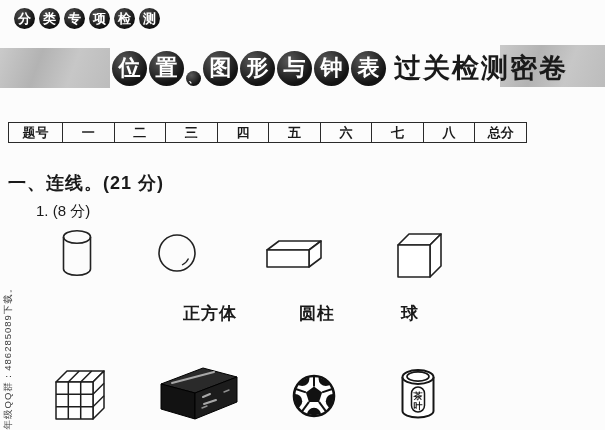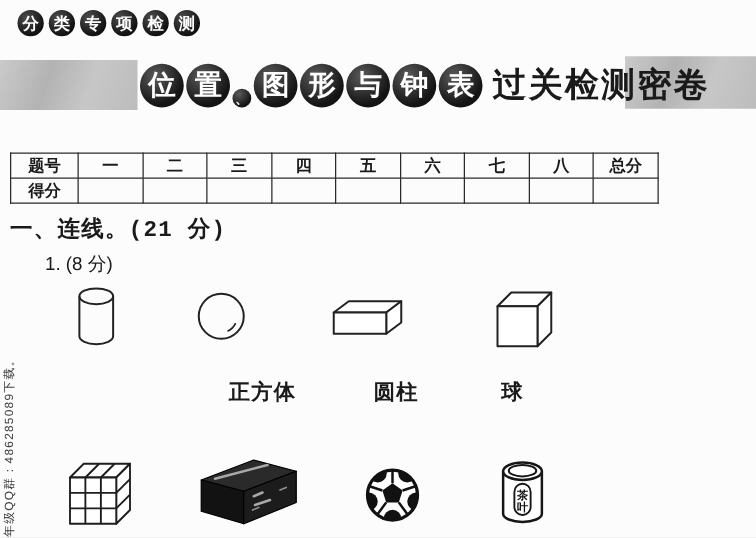--- a/index.html
+++ b/index.html
@@ -58,21 +58,21 @@
   
   table.score {
     position:absolute; left:8px; top:122px; width:519px;
     border-collapse:collapse; table-layout:fixed;
   }
   table.score td {
     border:1.6px solid #2a2a2a; height:20px;
     text-align:center; font-size:13px; font-weight:600; padding:0;
   }
   
-  .sec-heading { position:absolute; left:8px;  top:171px; font-size:18px; font-weight:bold; letter-spacing:1px;font-family:Liberation Mono, monospace; }
+  .sec-heading { position:absolute; left:8px;  top:171px; font-size:18px; font-weight:bold; letter-spacing:1px; }
   .q-label     { position:absolute; left:36px; top:202px; font-size:15px; }
   
   .fig { position:absolute; }
   .shape-label { position:absolute; top:302px; font-size:17px; font-weight:bold; letter-spacing:1px; }
   
   .watermark {
     position:absolute; left:-97px; top:318px; width:210px; height:13px;
     transform:rotate(-90deg);
     font-size:9.5px; color:#3d3d3d; letter-spacing:1px; white-space:nowrap;
   }
@@ -127,32 +127,20 @@
       <td>题号</td>
       <td>一</td>
       <td>二</td>
       <td>三</td>
       <td>四</td>
       <td>五</td>
       <td>六</td>
       <td>七</td>
       <td>八</td>
       <td>总分</td>
-    </tr>
-    <tr>
-      <td>得分</td>
-      <td></td>
-      <td></td>
-      <td></td>
-      <td></td>
-      <td></td>
-      <td></td>
-      <td></td>
-      <td></td>
-      <td></td>
     </tr>
   </tbody>
     </table>
 
   <div class="sec-heading">一、连线。(21 分)</div>
   <div class="q-label">1. (8 分)</div>
 
   <svg class="fig" style="left:60px; top:229px;" width="34" height="48" viewBox="0 0 34 48">
     <g fill="none" stroke="#222" stroke-width="1.6">
       <ellipse cx="17" cy="8" rx="13.5" ry="6.3"></ellipse>

